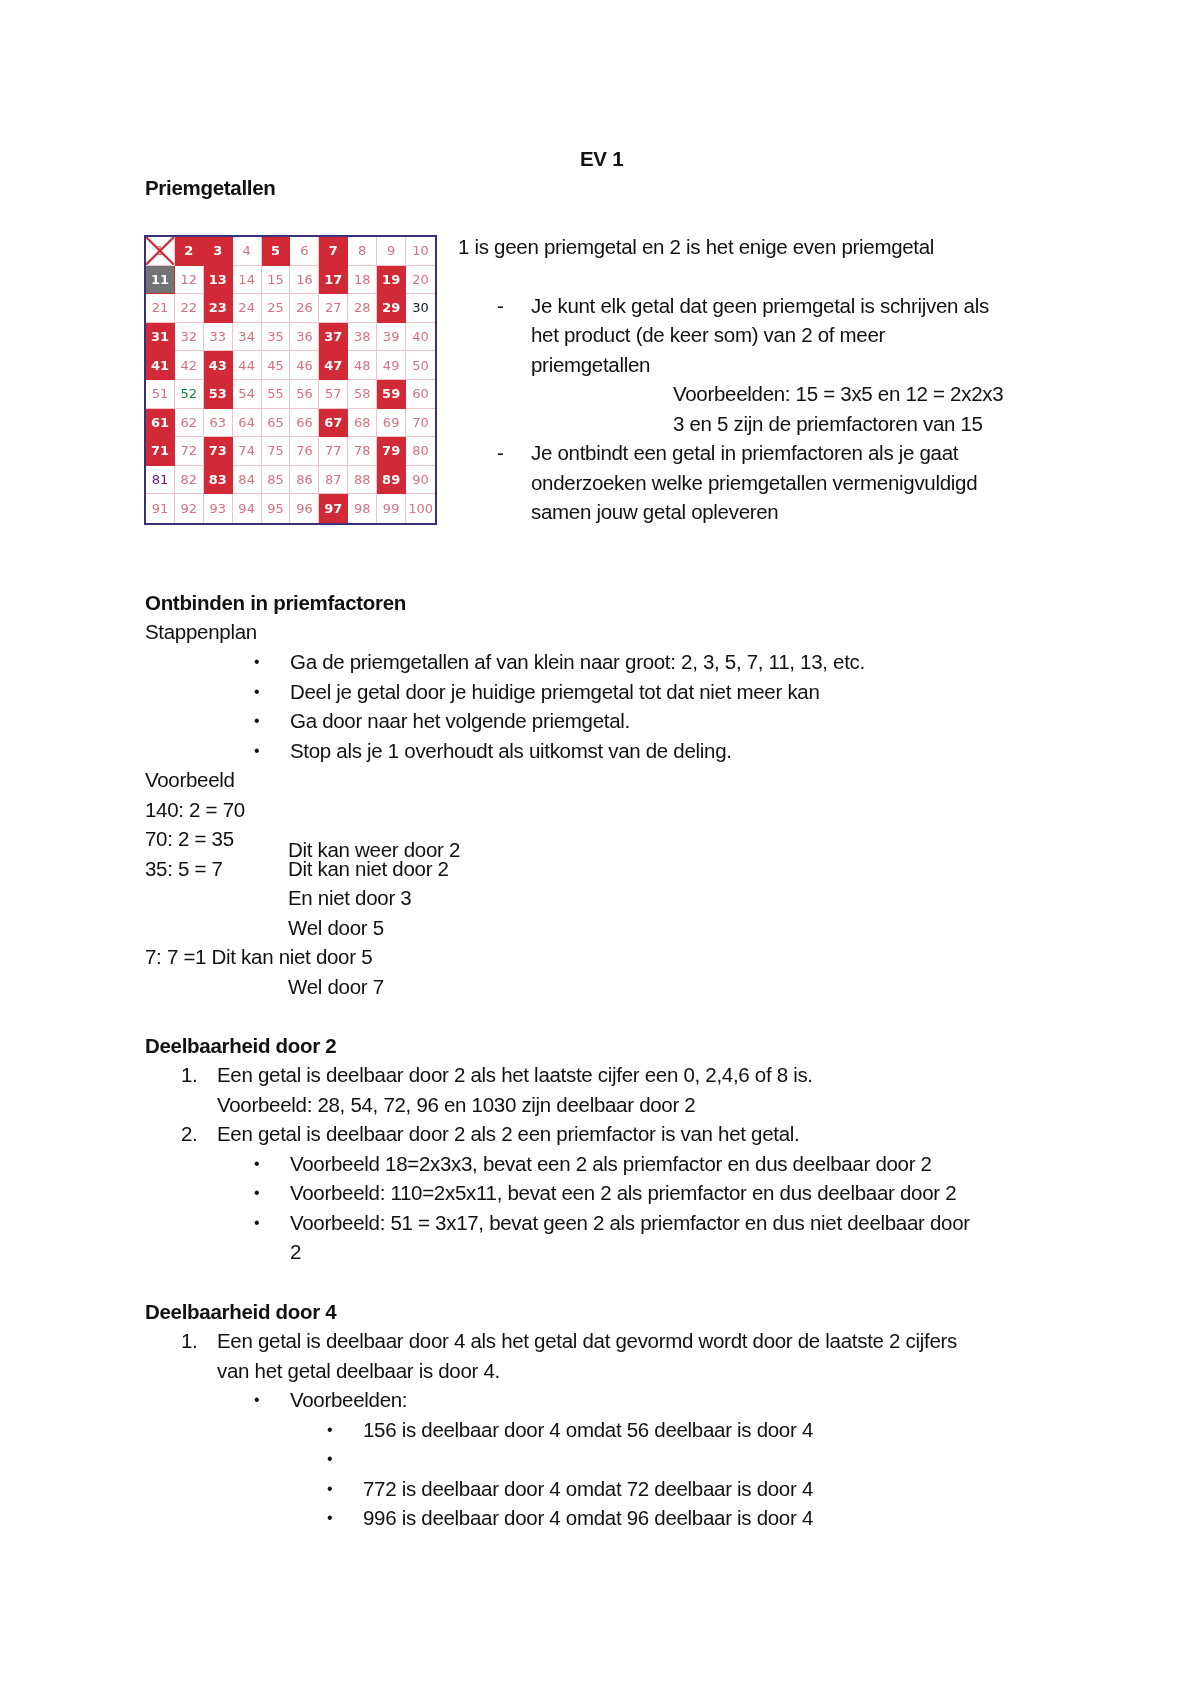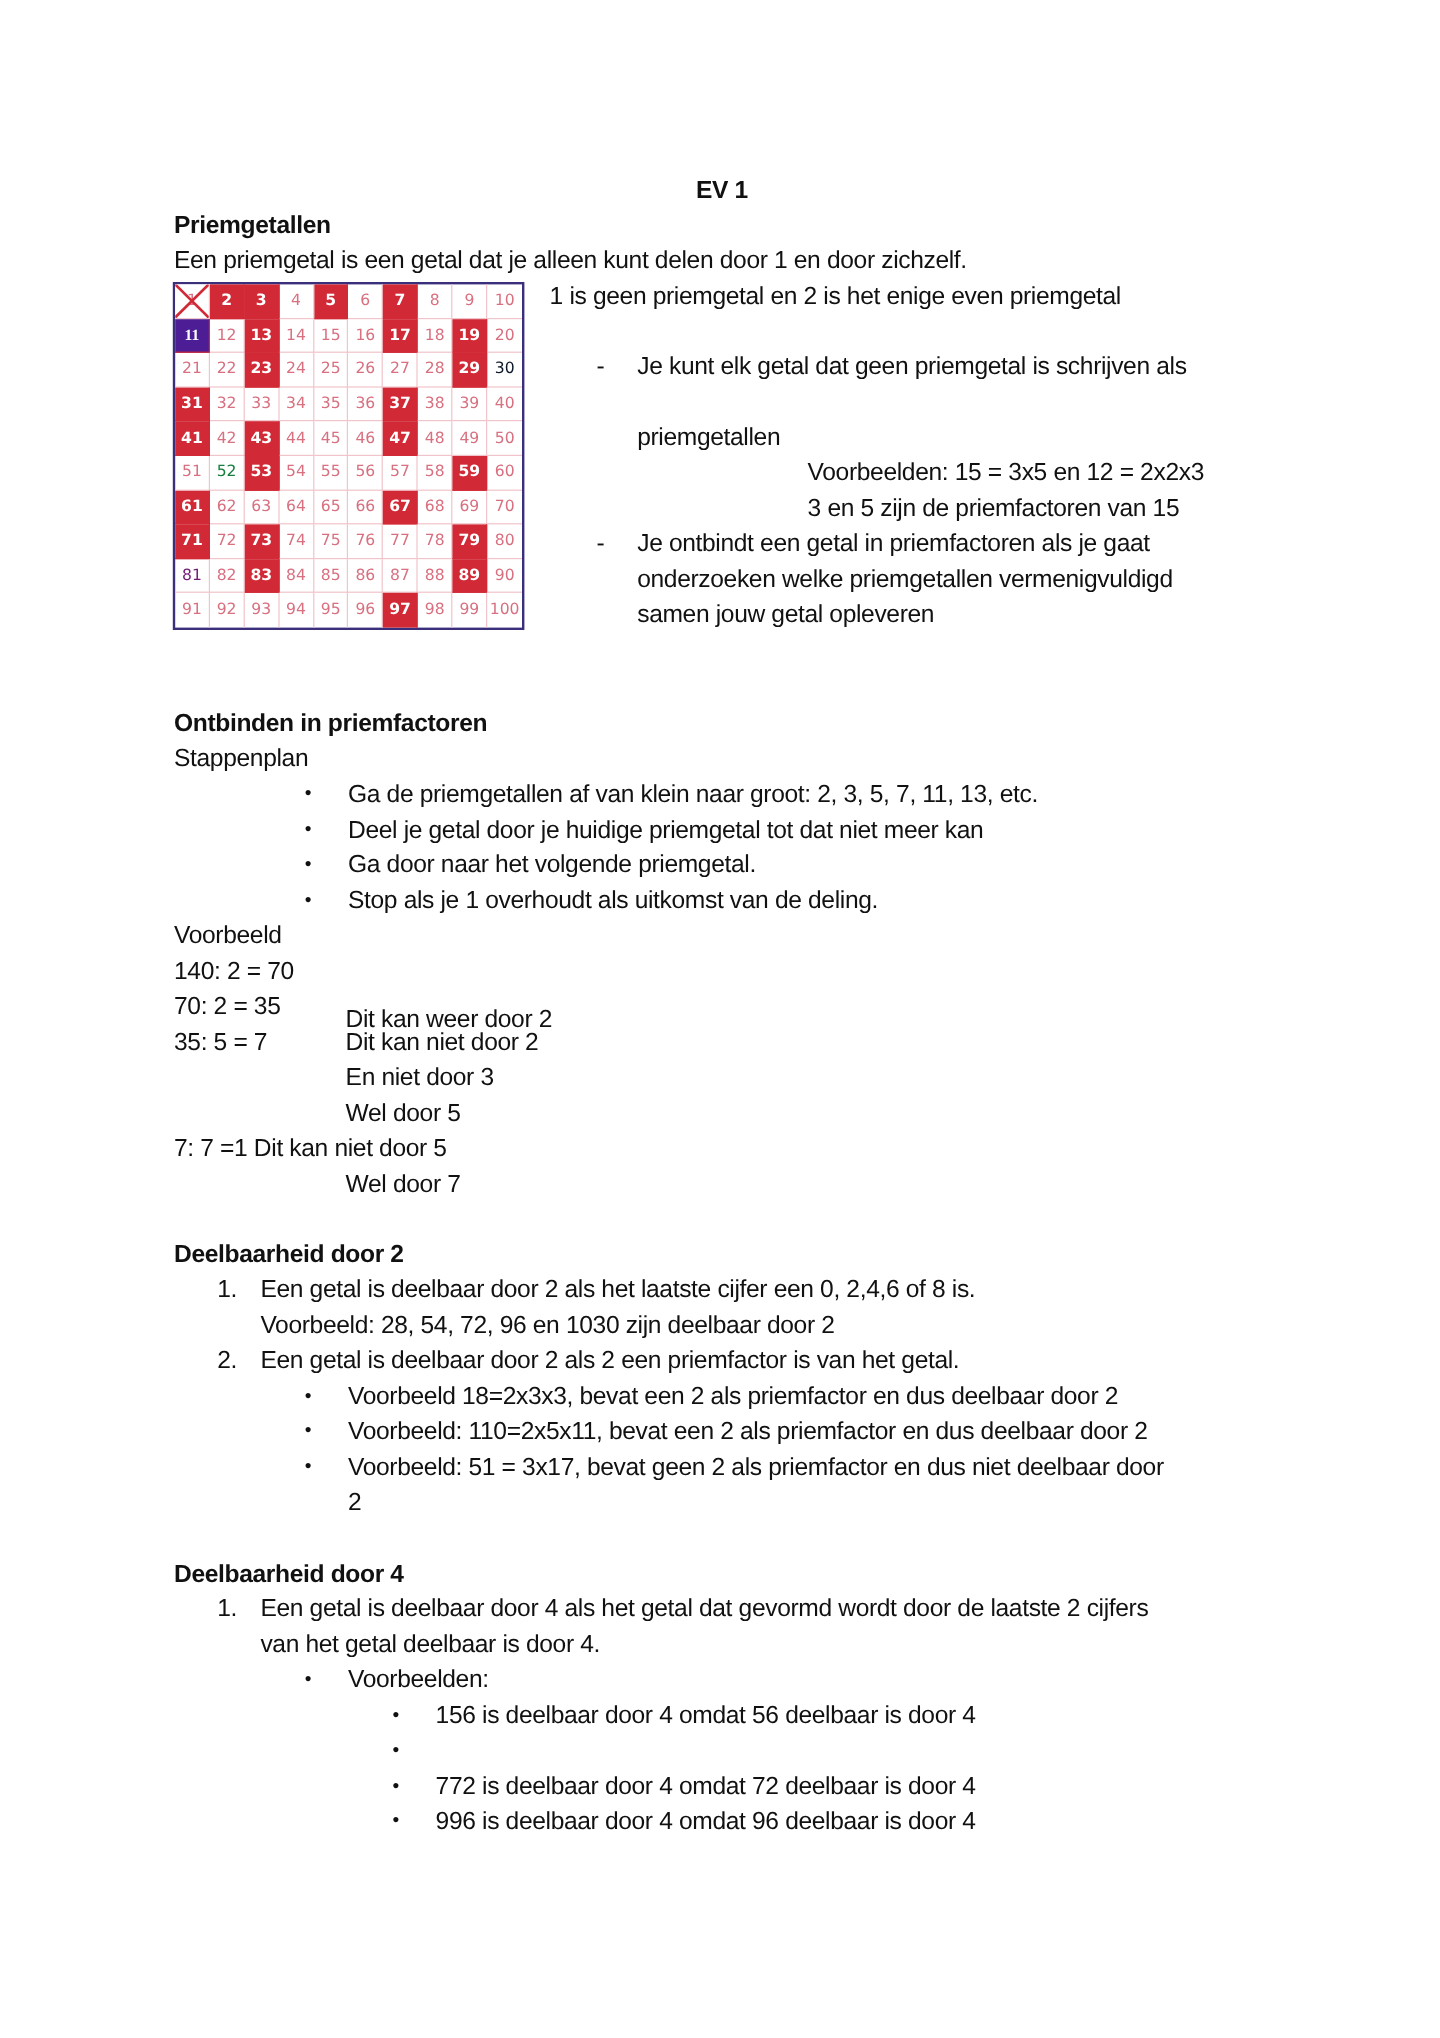--- a/index.html
+++ b/index.html
@@ -24,40 +24,39 @@
     .bullet { position: absolute; font-size: 16px; line-height: 29px; }
   </style>
 </head>
 <body>
 
 <div class="page">
 
   <div class="txt b title">EV 1</div>
 
   <div class="txt b" style="left:145px; top:173px;">Priemgetallen</div>
-  <div class="txt" style="left:145px; top:202px;">Een priemgetal is een getal dat je alleen kunt delen door 1 en door zichzelf.</div>
 
   <div class="grid" id="prime-grid" style="border-color: rgb(58, 47, 122);">
       <div class="cell crossed">
         <svg viewBox="0 0 10 10" preserveAspectRatio="none">
           <line x1="0" y1="0" x2="10" y2="10" stroke="#d12a36" stroke-width="0.8"></line>
           <line x1="10" y1="0" x2="0" y2="10" stroke="#d12a36" stroke-width="0.8"></line>
         </svg>
         <span style="color: rgb(216, 112, 128);">1</span>
       </div>
       <div class="cell prime" style="background: rgb(209, 42, 54);">2</div>
       <div class="cell prime" style="background: rgb(209, 42, 54);">3</div>
       <div class="cell" style="color: rgb(216, 112, 128);">4</div>
       <div class="cell prime" style="background: rgb(209, 42, 54);">5</div>
       <div class="cell" style="color: rgb(216, 112, 128);">6</div>
       <div class="cell prime" style="background: rgb(209, 42, 54);">7</div>
       <div class="cell" style="color: rgb(216, 112, 128);">8</div>
       <div class="cell" style="color: rgb(216, 112, 128);">9</div>
       <div class="cell" style="color: rgb(216, 112, 128); border-right: none;">10</div>
-      <div class="cell prime" style="background: #4c1d95; font-family: Liberation Serif, serif;">11</div>
+      <div class="cell prime" style="background: #737373;">11</div>
       <div class="cell" style="color: rgb(216, 112, 128);">12</div>
       <div class="cell prime" style="background: rgb(209, 42, 54);">13</div>
       <div class="cell" style="color: rgb(216, 112, 128);">14</div>
       <div class="cell" style="color: rgb(216, 112, 128);">15</div>
       <div class="cell" style="color: rgb(216, 112, 128);">16</div>
       <div class="cell prime" style="background: rgb(209, 42, 54);">17</div>
       <div class="cell" style="color: rgb(216, 112, 128);">18</div>
       <div class="cell prime" style="background: rgb(209, 42, 54);">19</div>
       <div class="cell" style="color: rgb(216, 112, 128); border-right: none;">20</div>
       <div class="cell" style="color: rgb(216, 112, 128);">21</div>
@@ -139,20 +138,21 @@
       <div class="cell prime" style="background: rgb(209, 42, 54); border-bottom: none;">97</div>
       <div class="cell" style="color: rgb(216, 112, 128); border-bottom: none;">98</div>
       <div class="cell" style="color: rgb(216, 112, 128); border-bottom: none;">99</div>
       <div class="cell" style="color: rgb(216, 112, 128); border-right: none; border-bottom: none;">100</div>
     </div>
 
   <div class="txt" style="left:458px; top:232px;">1 is geen priemgetal en 2 is het enige even priemgetal</div>
 
   <div class="dash" style="left:497px; top:291px;">-</div>
   <div class="txt" style="left:531px; top:291px;">Je kunt elk getal dat geen priemgetal is schrijven als</div>
+  <div class="txt" style="left:531px; top:320px;">het product (de keer som) van 2 of meer</div>
   <div class="txt" style="left:531px; top:350px;">priemgetallen</div>
   <div class="txt" style="left:673px; top:379px;">Voorbeelden: 15 = 3x5 en 12 = 2x2x3</div>
   <div class="txt" style="left:673px; top:409px;">3 en 5 zijn de priemfactoren van 15</div>
   <div class="dash" style="left:497px; top:438px;">-</div>
   <div class="txt" style="left:531px; top:438px;">Je ontbindt een getal in priemfactoren als je gaat</div>
   <div class="txt" style="left:531px; top:468px;">onderzoeken welke priemgetallen vermenigvuldigd</div>
   <div class="txt" style="left:531px; top:497px;">samen jouw getal opleveren</div>
 
   <div class="txt b" style="left:145px; top:588px;">Ontbinden in priemfactoren</div>
   <div class="txt" style="left:145px; top:617px;">Stappenplan</div>

